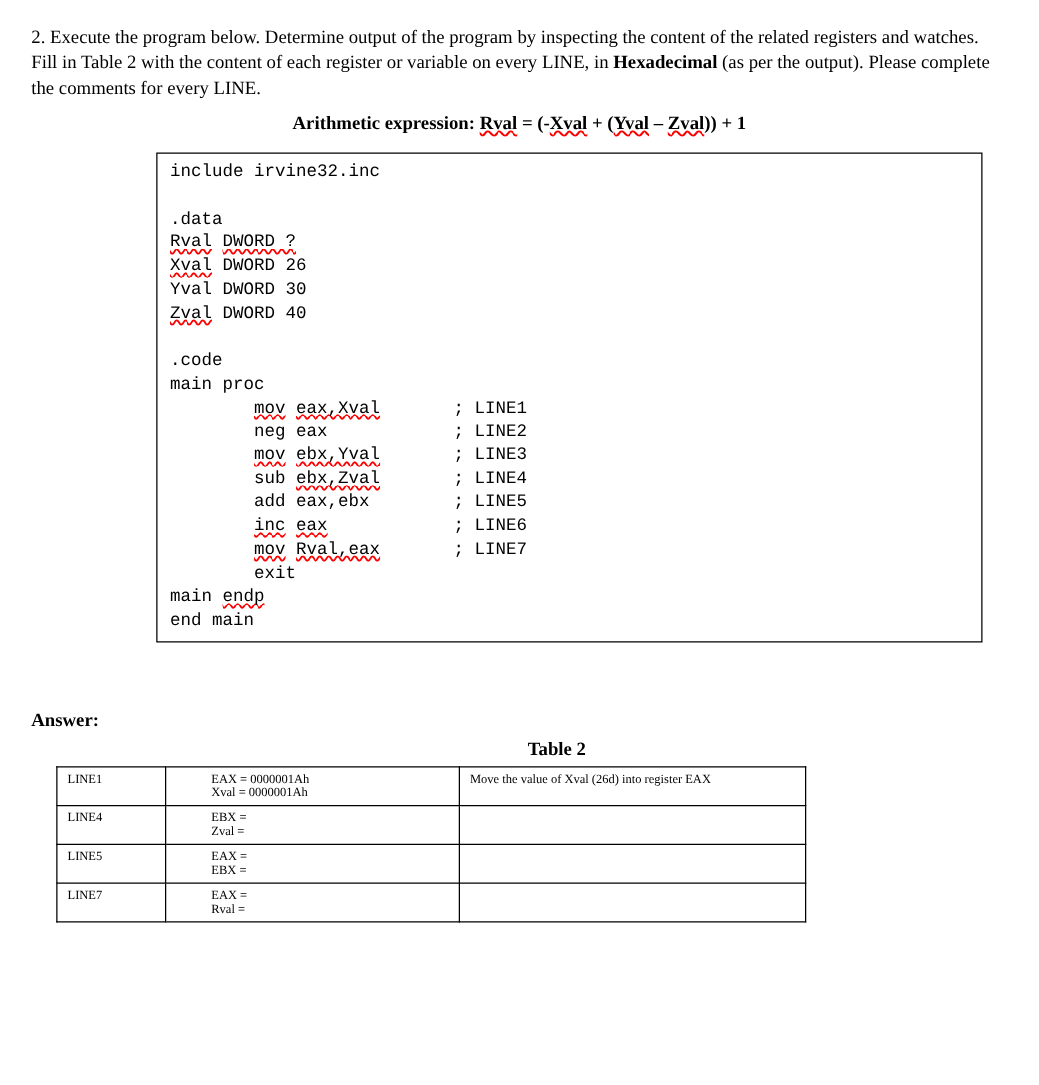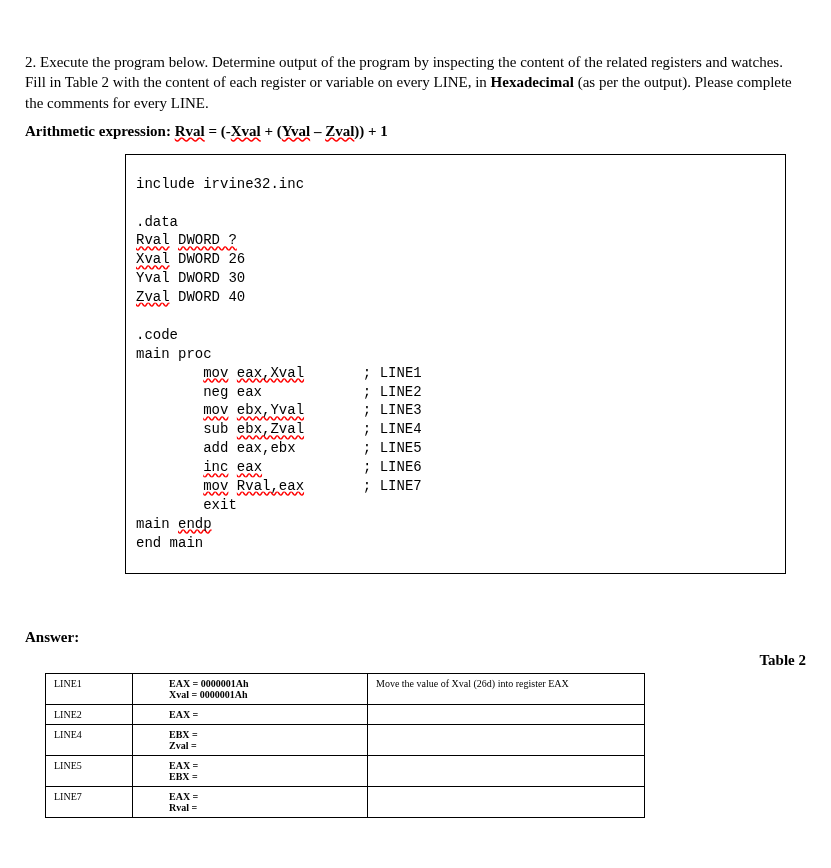--- a/index.html
+++ b/index.html
@@ -8,62 +8,61 @@
   margin: 0;
   padding: 20px 25px;
   width: 831px;
   box-sizing: border-box;
   color: #000;
   background: #fff;
 }
 .prompt {
   margin-bottom: 10px;
   line-height: 1.35;
-  margin-top: 32px;
 }
 .arith {
-  text-align: left;
+  text-align: center;
   margin: 10px 0 14px 0;
 }
 .bold { font-weight: bold; }
 .underwave { text-decoration: underline wavy red; text-decoration-skip-ink: none; }
 .codebox {
   border: 1px solid #000;
   margin-left: 100px;
   margin-right: 20px;
-  padding: 20px 10px;
+  padding: 6px 10px;
   font-family: "Courier New", monospace;
   font-size: 14px;
   white-space: pre;
   line-height: 1.35;
 }
 .answer-label {
   font-weight: bold;
   margin-top: 55px;
   margin-bottom: 6px;
 }
 .table-title {
-  text-align: right;
+  text-align: center;
   font-weight: bold;
   margin-left: 60px;
   margin-bottom: 4px;
 }
 table.ans {
   border-collapse: collapse;
   margin-left: 20px;
 }
 table.ans td {
   border: 1px solid #000;
   padding: 4px 8px;
   vertical-align: top;
   font-family: "Times New Roman", serif;
   font-size: 10px;
 }
 table.ans td.col1 { width: 70px; }
-table.ans td.col2 { width: 190px; font-weight: bold; padding-left: 36px; }
+table.ans td.col2 { width: 190px; font-weight: normal; padding-left: 36px; }
 table.ans td.col3 { width: 260px; }
 </style>
 </head>
 <body>
 
 <div class="prompt">
   <span>2.</span>
   <span>Execute the program below. Determine output of the program by inspecting the content of the related registers and watches. Fill in Table 2 with the content of each register or variable on every LINE, in </span><span class="bold">Hexadecimal</span><span> (as per the output). Please complete the comments for every LINE.</span>
 </div>
 
@@ -98,25 +97,20 @@
 
 <table class="ans">
   <tbody>
       <tr>
     <td class="col1">LINE1</td>
     <td class="col2" style="white-space:pre-line">EAX = 0000001Ah
 Xval = 0000001Ah</td>
     <td class="col3">Move the value of Xval (26d) into register EAX</td>
   </tr>
   <tr>
-    <td class="col1">LINE2</td>
-    <td class="col2" style="white-space:pre-line">EAX =</td>
-    <td class="col3"></td>
-  </tr>
-  <tr>
     <td class="col1">LINE4</td>
     <td class="col2" style="white-space:pre-line">EBX =
 Zval =</td>
     <td class="col3"></td>
   </tr>
   <tr>
     <td class="col1">LINE5</td>
     <td class="col2" style="white-space:pre-line">EAX =
 EBX =</td>
     <td class="col3"></td>

